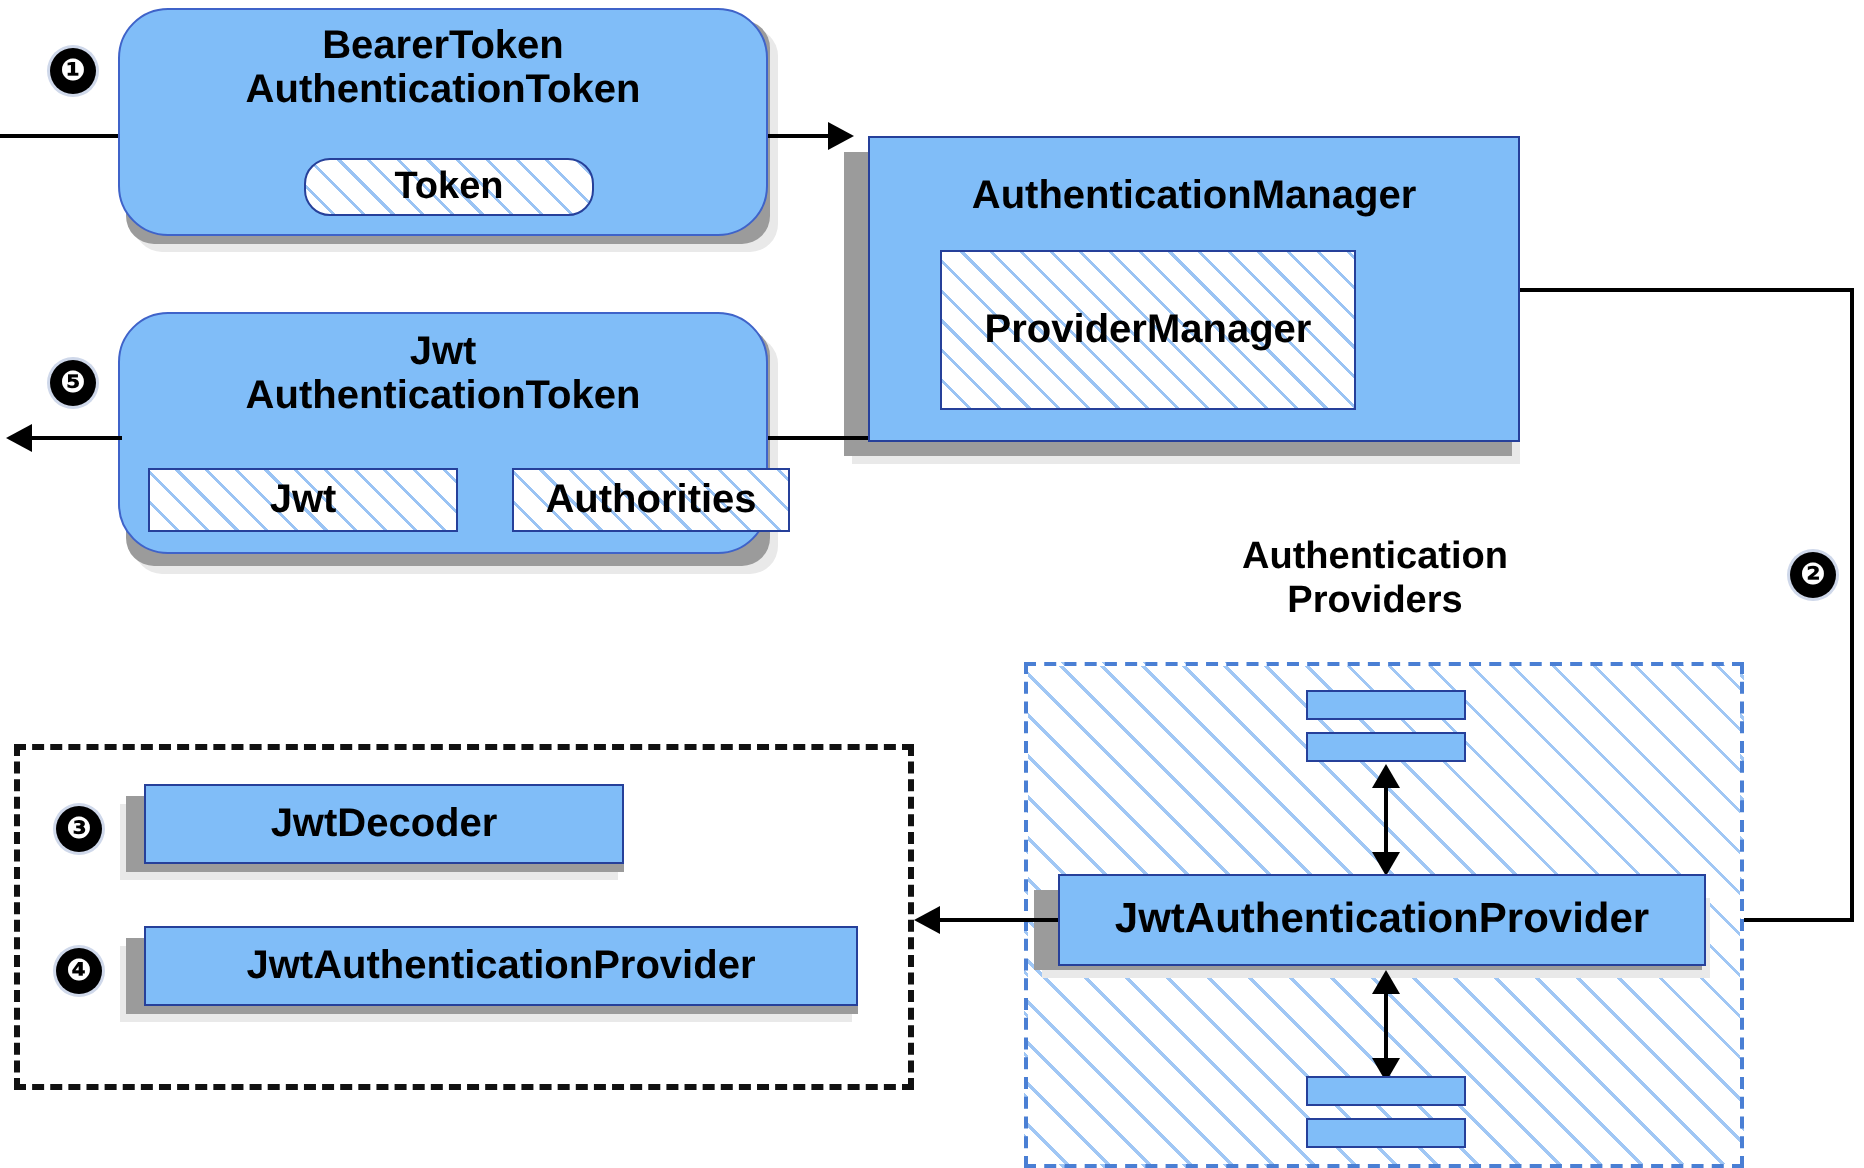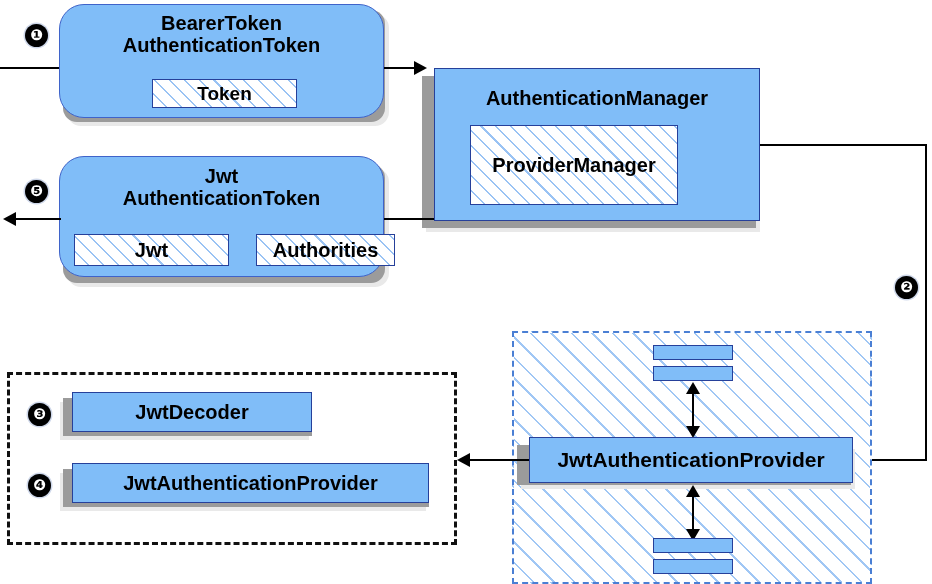--- a/index.html
+++ b/index.html
@@ -87,21 +87,21 @@
   <div class="abs ln-h" style="left:0px;top:67px;width:70px;"></div>
 
   <div class="abs badge" style="left:25px;top:24px;">❶</div>
 
   <div class="abs sh-outer" style="left:67px;top:14px;width:322px;height:112px;border-radius:14px;"></div>
   <div class="abs sh-inner" style="left:63px;top:10px;width:322px;height:112px;border-radius:14px;"></div>
   <div class="abs node round" style="left:59px;top:4px;width:325px;height:114px;flex-direction:column;justify-content:flex-start;padding-top:7px;font-size:20px;">
     <div>BearerToken</div>
     <div>AuthenticationToken</div>
   </div>
-  <div class="abs hatch" style="left:152px;top:79px;width:145px;height:29px;font-size:19px;">Token</div>
+  <div class="abs hatch" style="left:152px;top:79px;width:145px;height:29px;font-size:19px;border-radius:13px;">Token</div>
 
   <div class="abs ln-h" style="left:384px;top:67px;width:32px;"></div>
   <div class="abs arrow arr-right" style="left:414px;top:61px;"></div>
 
   <div class="abs sh-outer" style="left:426px;top:80px;width:334px;height:152px;"></div>
   <div class="abs sh-inner" style="left:422px;top:76px;width:334px;height:152px;"></div>
   <div class="abs node" style="left:434px;top:68px;width:326px;height:153px;flex-direction:column;justify-content:flex-start;padding-top:18px;font-size:20px;">
     <div>AuthenticationManager</div>
   </div>
   <div class="abs hatch" style="left:470px;top:125px;width:208px;height:80px;font-size:20px;">ProviderManager</div>
@@ -120,20 +120,24 @@
     <div>Jwt</div>
     <div>AuthenticationToken</div>
   </div>
   <div class="abs hatch" style="left:74px;top:234px;width:155px;height:32px;font-size:20px;">Jwt</div>
   <div class="abs hatch" style="left:256px;top:234px;width:139px;height:32px;font-size:20px;">Authorities</div>
 
   <div class="abs ln-h" style="left:384px;top:218px;width:50px;"></div>
   <div class="abs ln-h" style="left:16px;top:218px;width:45px;"></div>
   <div class="abs arrow arr-left" style="left:3px;top:212px;"></div>
 
+  <div class="abs caption" style="left:565px;top:268px;width:245px;font-size:19px;">
+    <div>Authentication</div>
+    <div>Providers</div>
+  </div>
 
   <div class="abs dashregion-blue" style="left:512px;top:331px;width:360px;height:253px;"></div>
 
   <div class="abs bar" style="left:653px;top:345px;width:80px;height:15px;"></div>
   <div class="abs bar" style="left:653px;top:366px;width:80px;height:15px;"></div>
 
   <div class="abs ln-v" style="left:692px;top:392px;height:38px;"></div>
   <div class="abs arrow arr-up" style="left:686px;top:382px;"></div>
   <div class="abs arrow arr-down" style="left:686px;top:426px;"></div>
 

